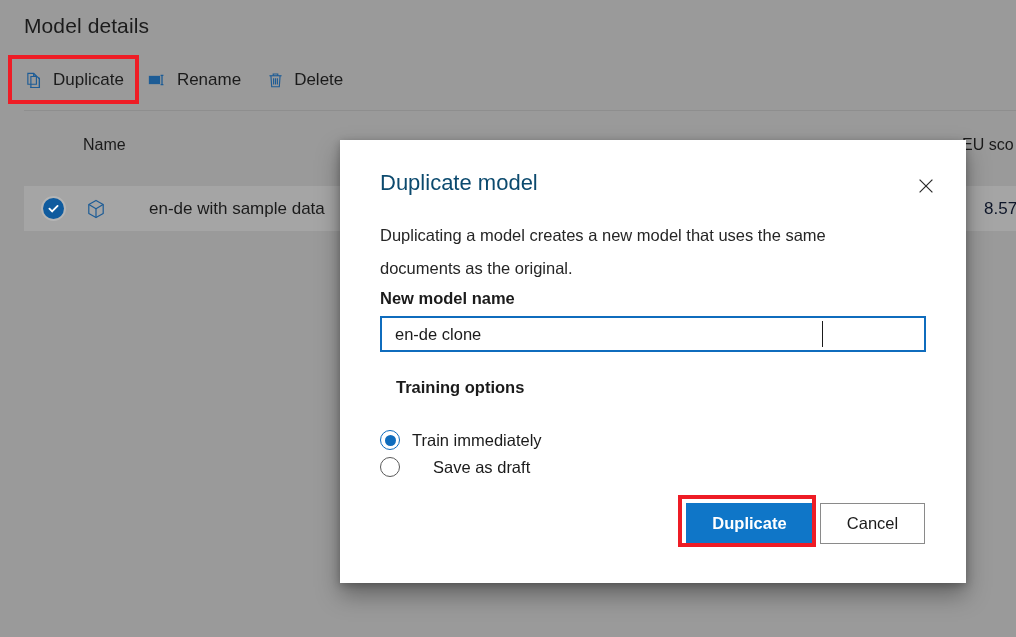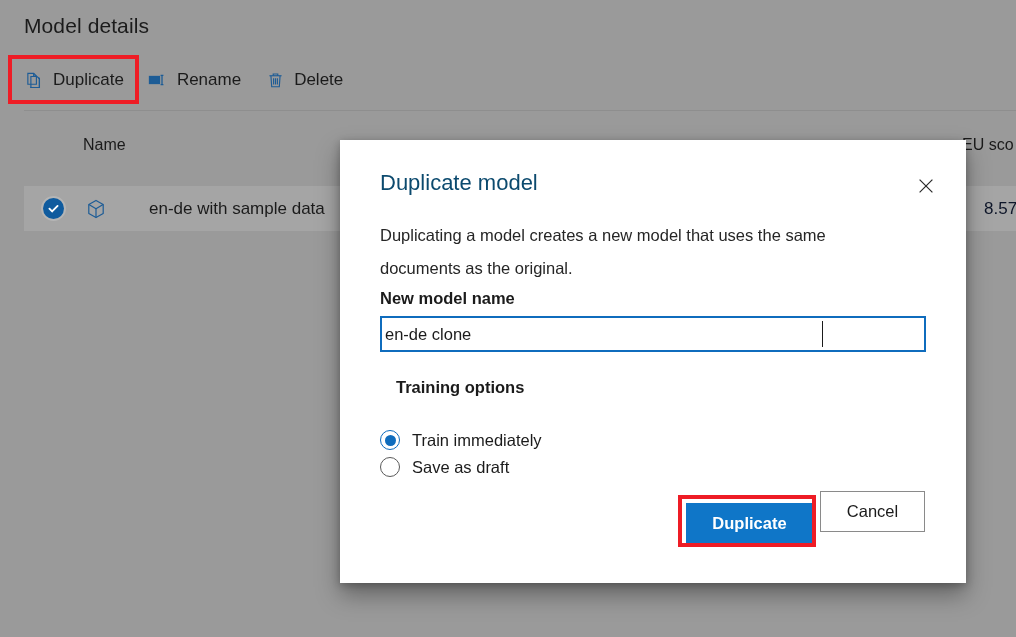--- a/index.html
+++ b/index.html
@@ -208,21 +208,21 @@
     left: 40px;
     top: 176px;
     width: 546px;
     height: 36px;
     box-sizing: border-box;
     border: 2px solid #0f6cbd;
     background: #ffffff;
     font-family: "Liberation Sans", sans-serif;
     font-size: 16.5px;
     color: #1b1b1b;
-    padding: 0 3px;
+    padding: 0 13px;
     outline: none;
   }
   #text-caret {
     position: absolute;
     left: 482px;
     top: 181px;
     width: 1px;
     height: 26px;
     background: #1b1b1b;
   }
@@ -238,21 +238,21 @@
 
   .radio-row {
     position: absolute;
     left: 40px;
     display: flex;
     align-items: center;
     cursor: default;
     user-select: none;
   }
   #radio-train-immediately { top: 290px; }
-  #radio-save-as-draft     { top: 317px; }
+  #radio-save-as-draft     { top: 317px; gap: 21px; }
 
   .radio-circle {
     width: 20px;
     height: 20px;
     border-radius: 50%;
     box-sizing: border-box;
     border: 1.6px solid #5a5a5a;
     margin-right: 12px;
     display: flex;
     align-items: center;
@@ -286,21 +286,21 @@
     border: none;
     font-family: "Liberation Sans", sans-serif;
     font-size: 16.5px;
     font-weight: bold;
     cursor: default;
     padding: 0;
   }
   #dialog-cancel-button {
     position: absolute;
     left: 480px;
-    top: 351px;
+    top: 363px;
     width: 105px;
     height: 41px;
     background: #ffffff;
     color: #1b1b1b;
     border: 1px solid #8a8a8a;
     box-sizing: border-box;
     font-family: "Liberation Sans", sans-serif;
     font-size: 16.5px;
     cursor: default;
     padding: 0;

